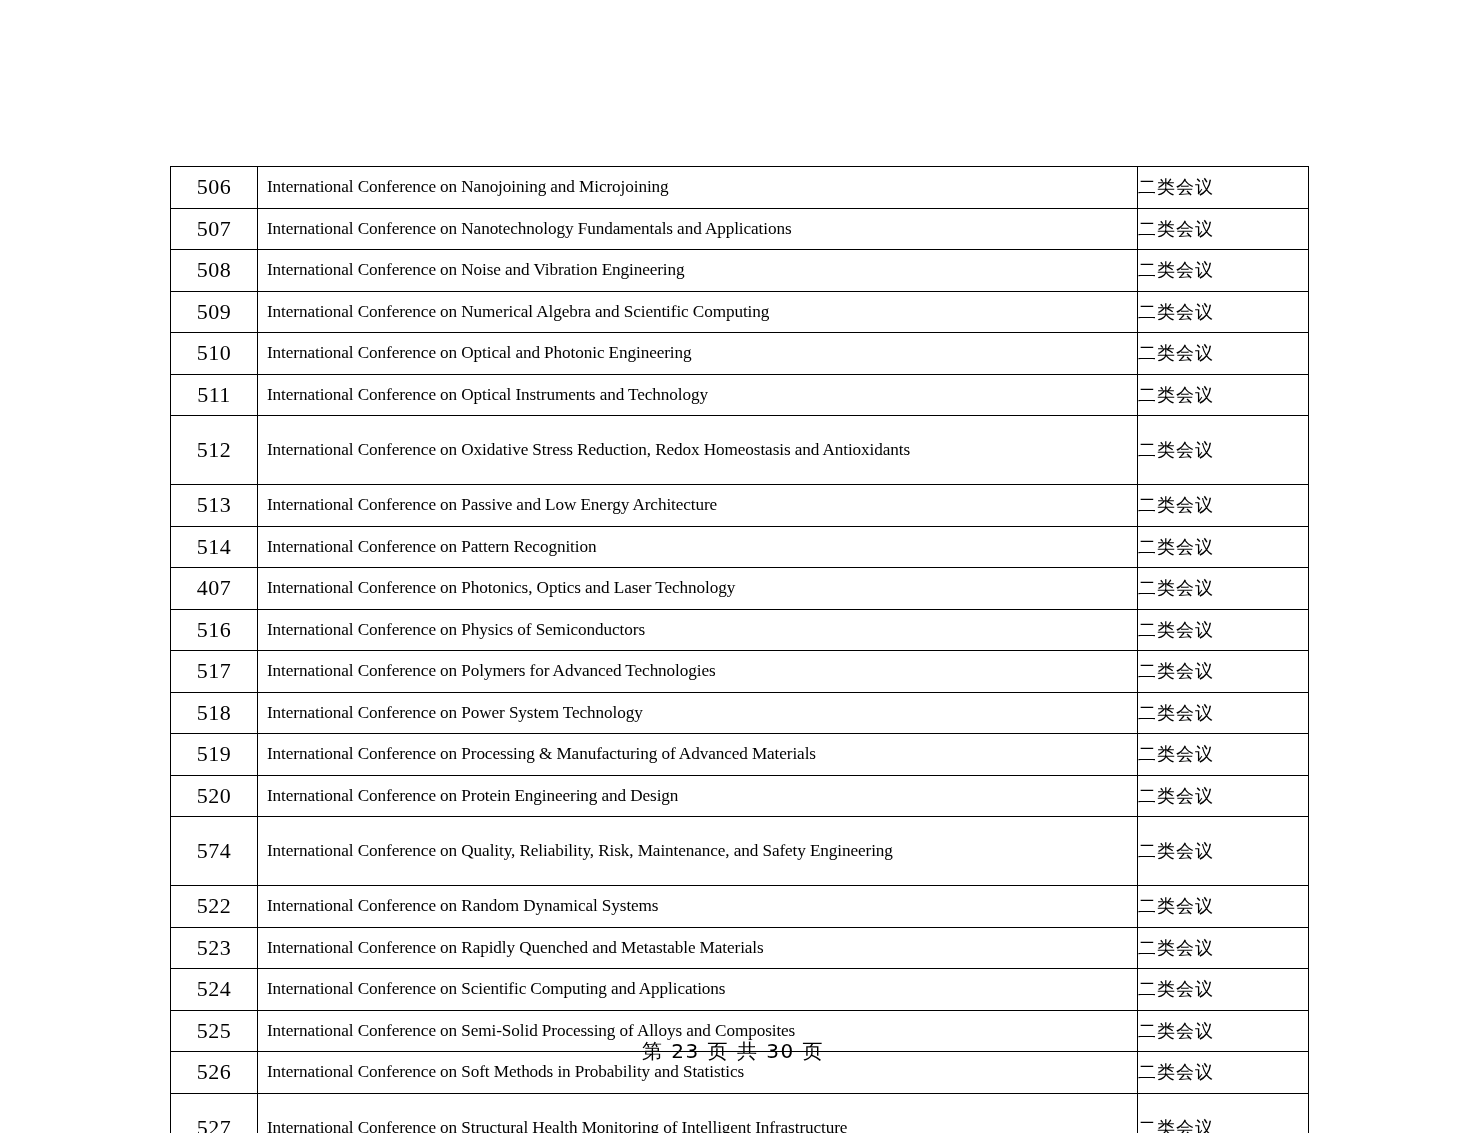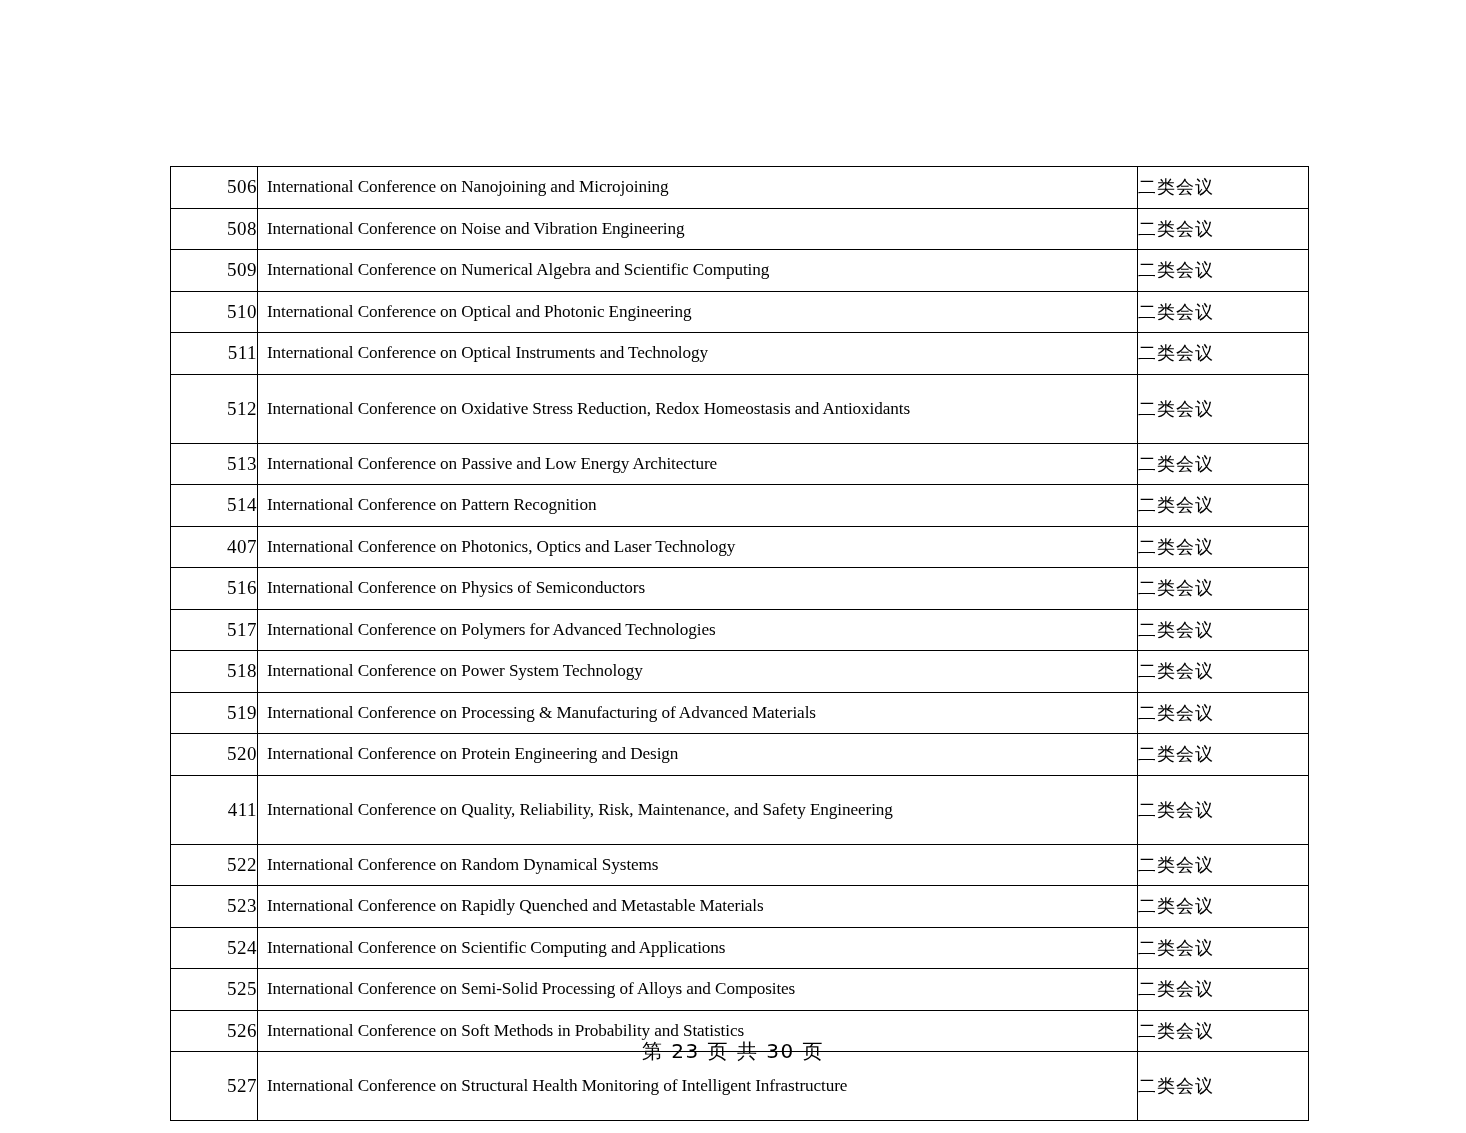--- a/index.html
+++ b/index.html
@@ -30,23 +30,23 @@
     border-collapse: collapse;
     table-layout: fixed;
   }
   .conf-table td {
     border: 1px solid #000000;
     padding: 0;
     vertical-align: middle;
   }
   .col-num {
     width: 86px;
-    text-align: right;
+    text-align: center;
     font-family: "Liberation Serif", serif;
-    font-size: 19px;
+    font-size: 22px;
     letter-spacing: 0.5px;
   }
   .col-name {
     width: 870px;
     padding: 4px 0 4px 9px !important;
     font-family: Liberation Serif, serif;
     font-size: 17.2px;
     line-height: 28px;
     letter-spacing: -0.1px;
     white-space: normal;
@@ -85,20 +85,25 @@
 <div class="page">
 
   <table class="conf-table">
     <tbody>
       <tr class="single">
         <td class="col-num">506</td>
         <td class="col-name">International Conference on Nanojoining and Microjoining</td>
         <td class="col-type">二类会议</td>
       </tr>
       <tr class="single">
+        <td class="col-num">507</td>
+        <td class="col-name">International Conference on Nanotechnology Fundamentals and Applications</td>
+        <td class="col-type">二类会议</td>
+      </tr>
+      <tr class="single">
         <td class="col-num">508</td>
         <td class="col-name">International Conference on Noise and Vibration Engineering</td>
         <td class="col-type">二类会议</td>
       </tr>
       <tr class="single">
         <td class="col-num">509</td>
         <td class="col-name">International Conference on Numerical Algebra and Scientific Computing</td>
         <td class="col-type">二类会议</td>
       </tr>
       <tr class="single">
@@ -150,21 +155,21 @@
         <td class="col-num">519</td>
         <td class="col-name">International Conference on Processing &amp; Manufacturing of Advanced Materials</td>
         <td class="col-type">二类会议</td>
       </tr>
       <tr class="single">
         <td class="col-num">520</td>
         <td class="col-name">International Conference on Protein Engineering and Design</td>
         <td class="col-type">二类会议</td>
       </tr>
       <tr class="double">
-        <td class="col-num">411</td>
+        <td class="col-num">574</td>
         <td class="col-name">International Conference on Quality, Reliability, Risk, Maintenance, and Safety Engineering</td>
         <td class="col-type">二类会议</td>
       </tr>
       <tr class="single">
         <td class="col-num">522</td>
         <td class="col-name">International Conference on Random Dynamical Systems</td>
         <td class="col-type">二类会议</td>
       </tr>
       <tr class="single">
         <td class="col-num">523</td>

